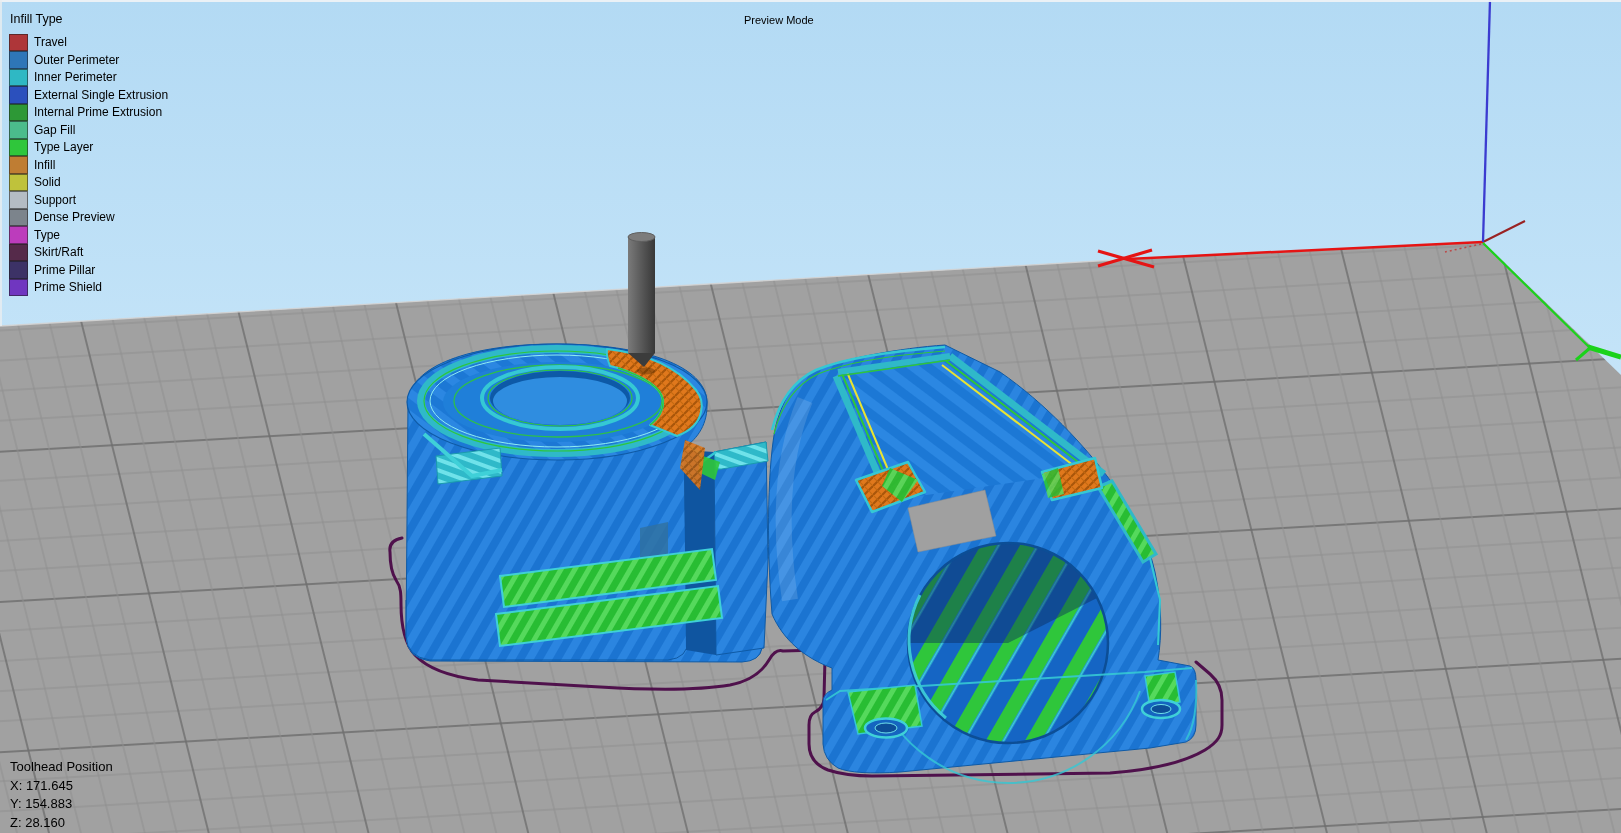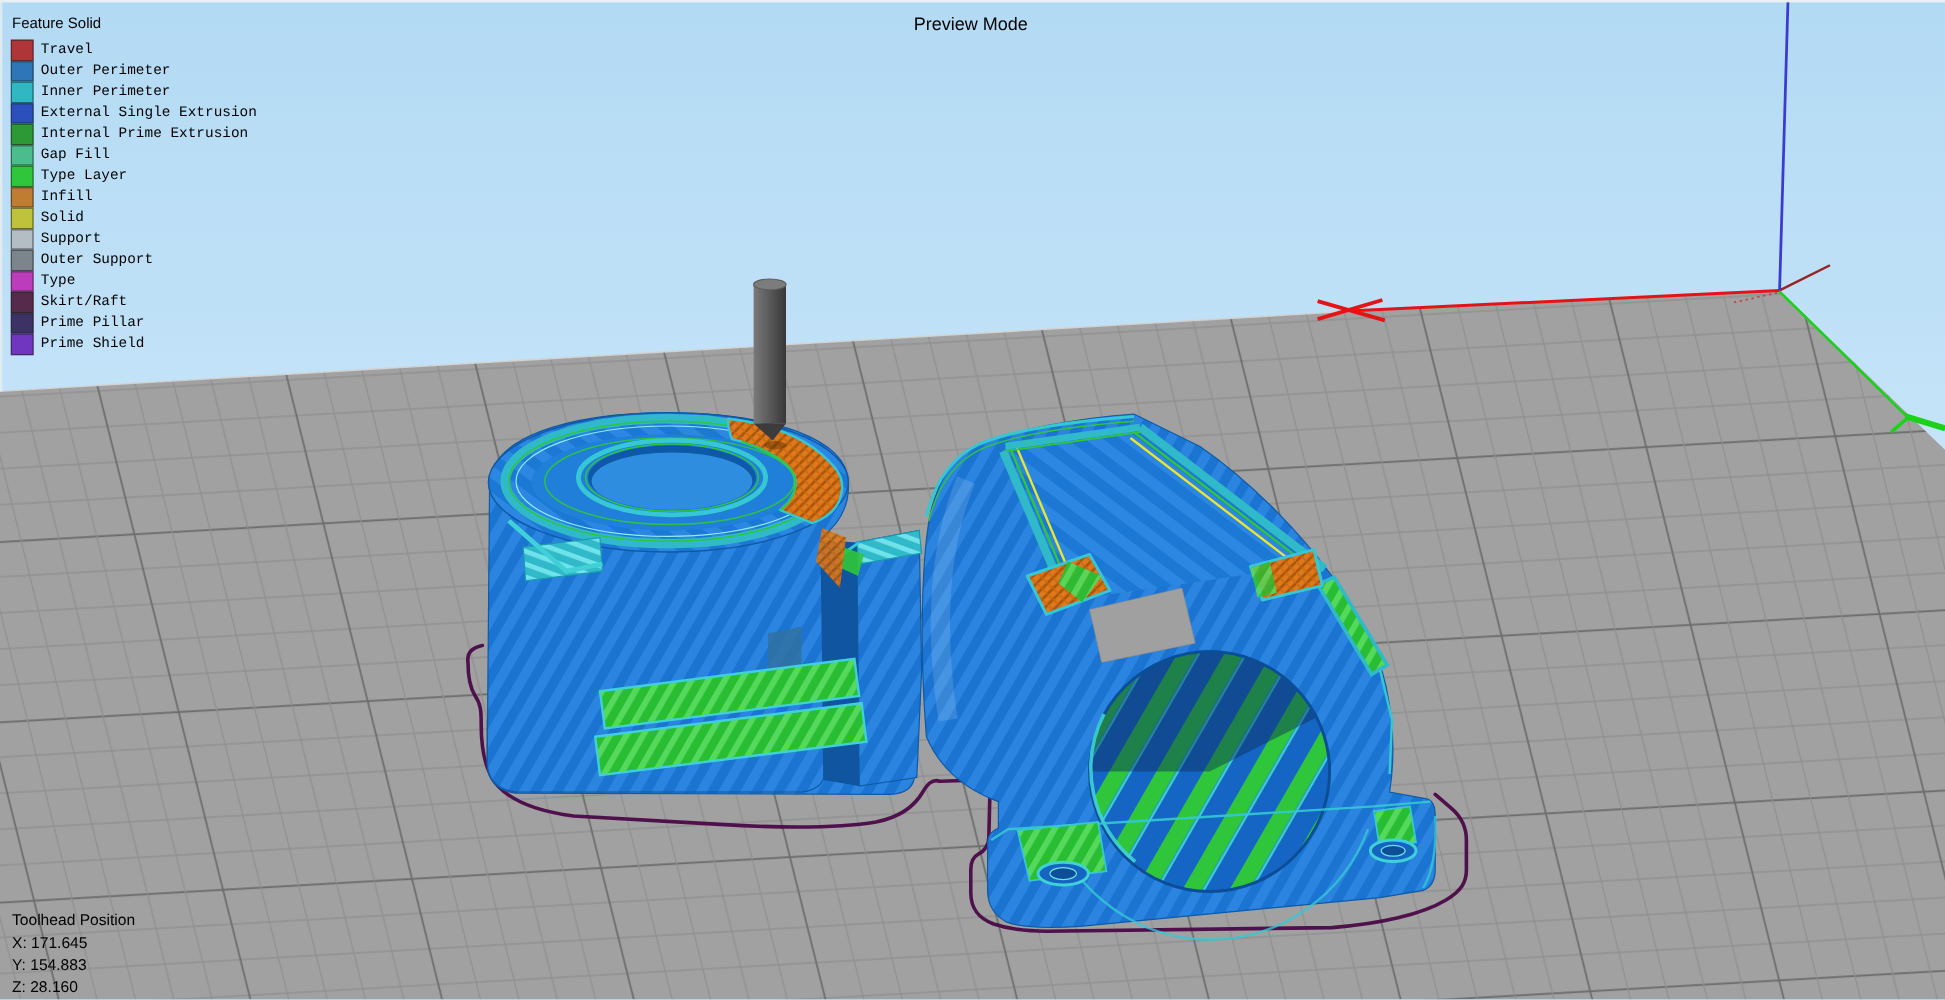--- a/index.html
+++ b/index.html
@@ -5,27 +5,27 @@
   html,body{margin:0;padding:0;}
   body{
     width:1621px;height:833px;overflow:hidden;position:relative;
     font-family:"Liberation Sans","DejaVu Sans",sans-serif;
     background:#b3daf4;
   }
   #scene{position:absolute;left:0;top:0;}
   .overlay{position:absolute;color:#000;font-size:12px;line-height:15px;}
   #legend{left:9px;top:12px;}
   .legend-title{margin:0 0 7px 1px;font-size:12.5px;}
-  .legend-row{display:flex;align-items:flex-start;height:17.5px;font-family:Liberation Mono, monospace;}
+  .legend-row{display:flex;align-items:center;height:17.5px;}
   .sw{
     width:19px;height:17.5px;box-sizing:border-box;flex:0 0 19px;
     border:1px solid rgba(30,30,30,.55);margin-top:-1px;
   }
   .legend-row .lab{margin-left:6px;white-space:nowrap;font-size:12px;}
-  #preview-mode{left:744px;top:13px;width:130px;text-align:center;font-size:15px;}
+  #preview-mode{left:744px;top:13px;width:130px;text-align:left;font-size:11px;}
   #toolhead-status{left:10px;top:758px;}
   #toolhead-status .t{line-height:18.5px;white-space:nowrap;font-size:13px;}
   #top-strip{left:0;top:0;width:1621px;height:2px;background:#eef2f5;opacity:.95;}
   #left-strip{left:0;top:0;width:2px;height:326px;background:#e9edf0;opacity:.8;}
 </style>
 </head>
 <body>
 
 <svg id="scene" width="1621" height="833" viewBox="0 0 1621 833">
   <defs>
@@ -248,21 +248,21 @@
     <line x1="1483" y1="242" x2="1490" y2="0" stroke-width="2.3" style="stroke: rgb(59, 59, 208);"></line>
   </g>
 </svg>
 
 <div id="top-strip" class="overlay"></div>
 <div id="left-strip" class="overlay"></div>
 
 <div id="preview-mode" class="overlay">Preview Mode</div>
 
 <div id="legend" class="overlay">
-  <div class="legend-title">Feature Solid</div>
+  <div class="legend-title">Infill Type</div>
   <div class="legend-row">
     <span class="sw" style="background-color: rgb(174, 54, 57);"></span>
     <span class="lab">Travel</span>
   </div>
   <div class="legend-row">
     <span class="sw" style="background-color: rgb(46, 118, 184);"></span>
     <span class="lab">Outer Perimeter</span>
   </div>
   <div class="legend-row">
     <span class="sw" style="background-color: rgb(47, 184, 196);"></span>
@@ -291,21 +291,21 @@
   <div class="legend-row">
     <span class="sw" style="background-color: rgb(191, 194, 59);"></span>
     <span class="lab">Solid</span>
   </div>
   <div class="legend-row">
     <span class="sw" style="background-color: rgb(180, 188, 196);"></span>
     <span class="lab">Support</span>
   </div>
   <div class="legend-row">
     <span class="sw" style="background-color: rgb(124, 132, 140);"></span>
-    <span class="lab">Outer Support</span>
+    <span class="lab">Dense Preview</span>
   </div>
   <div class="legend-row">
     <span class="sw" style="background-color: rgb(188, 60, 188);"></span>
     <span class="lab">Type</span>
   </div>
   <div class="legend-row">
     <span class="sw" style="background-color: rgb(85, 42, 74);"></span>
     <span class="lab">Skirt/Raft</span>
   </div>
   <div class="legend-row">

